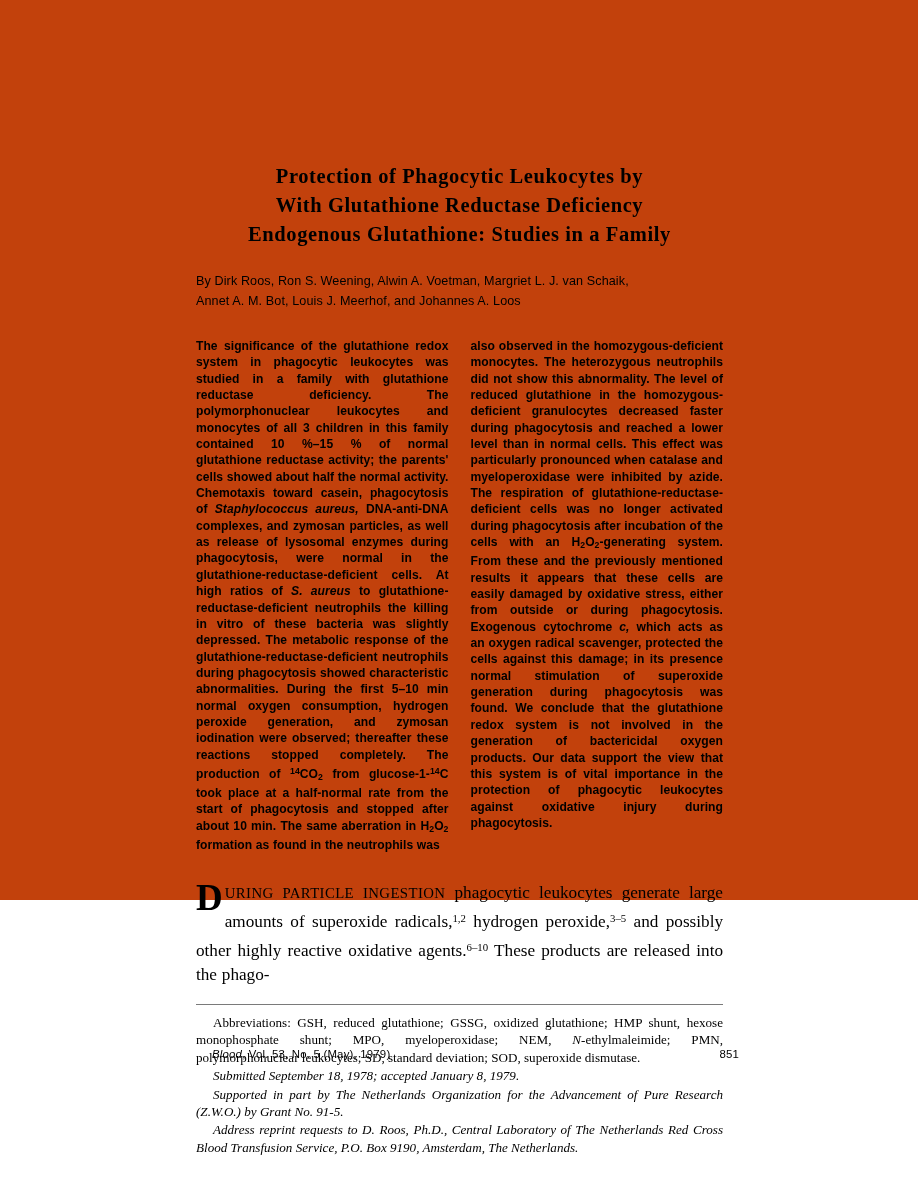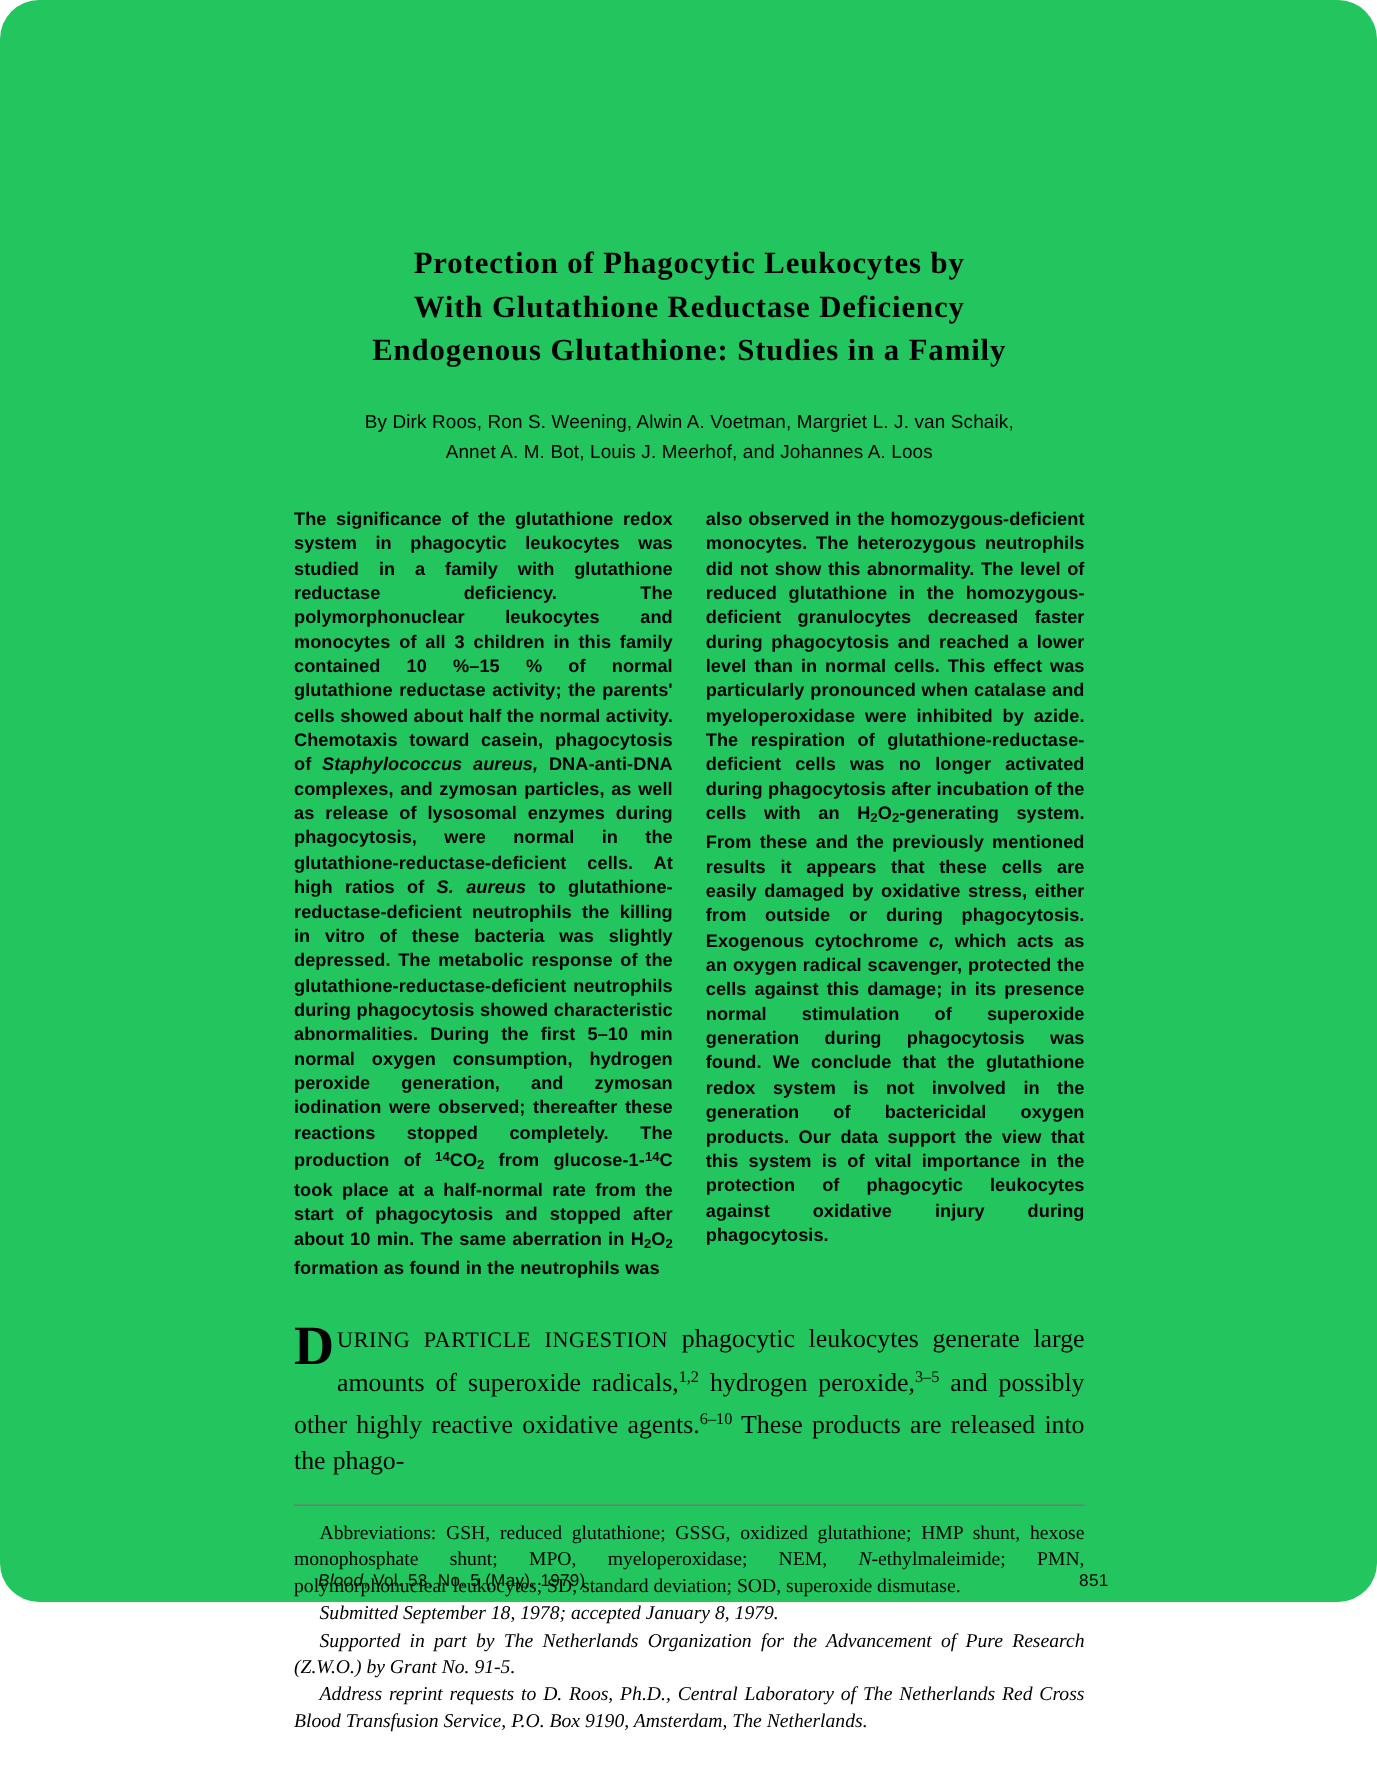--- a/index.html
+++ b/index.html
@@ -11,24 +11,23 @@
     width: 918px;
     height: 1188px;
     font-family: "Liberation Serif", "DejaVu Serif", serif;
     color: #000000;
     -webkit-font-smoothing: none;
   }
 
   .page {
     position: relative;
     width: 918px;
-    height: 1068px;
-    background: #22c55e;
+    height: 900px;
+    background: #c2410c;
     box-sizing: border-box;
-    border-radius: 26px;
   }
 
   .content {
     position: absolute;
     left: 196px;
     top: 0;
     width: 527px;
   }
 
   
@@ -40,21 +39,20 @@
     font-family: "Liberation Serif", "DejaVu Serif", serif;
     font-weight: bold;
     font-size: 20.5px;
     line-height: 29px;
     letter-spacing: 0.6px;
     white-space: nowrap;
   }
 
   .authors {
     margin-top: 22px;
-    text-align: center;
     font-family: "Liberation Sans", "DejaVu Sans", sans-serif;
     font-size: 12.6px;
     line-height: 20px;
     letter-spacing: 0.1px;
   }
 
   
   .abstract {
     margin-top: 27px;
     display: flex;

